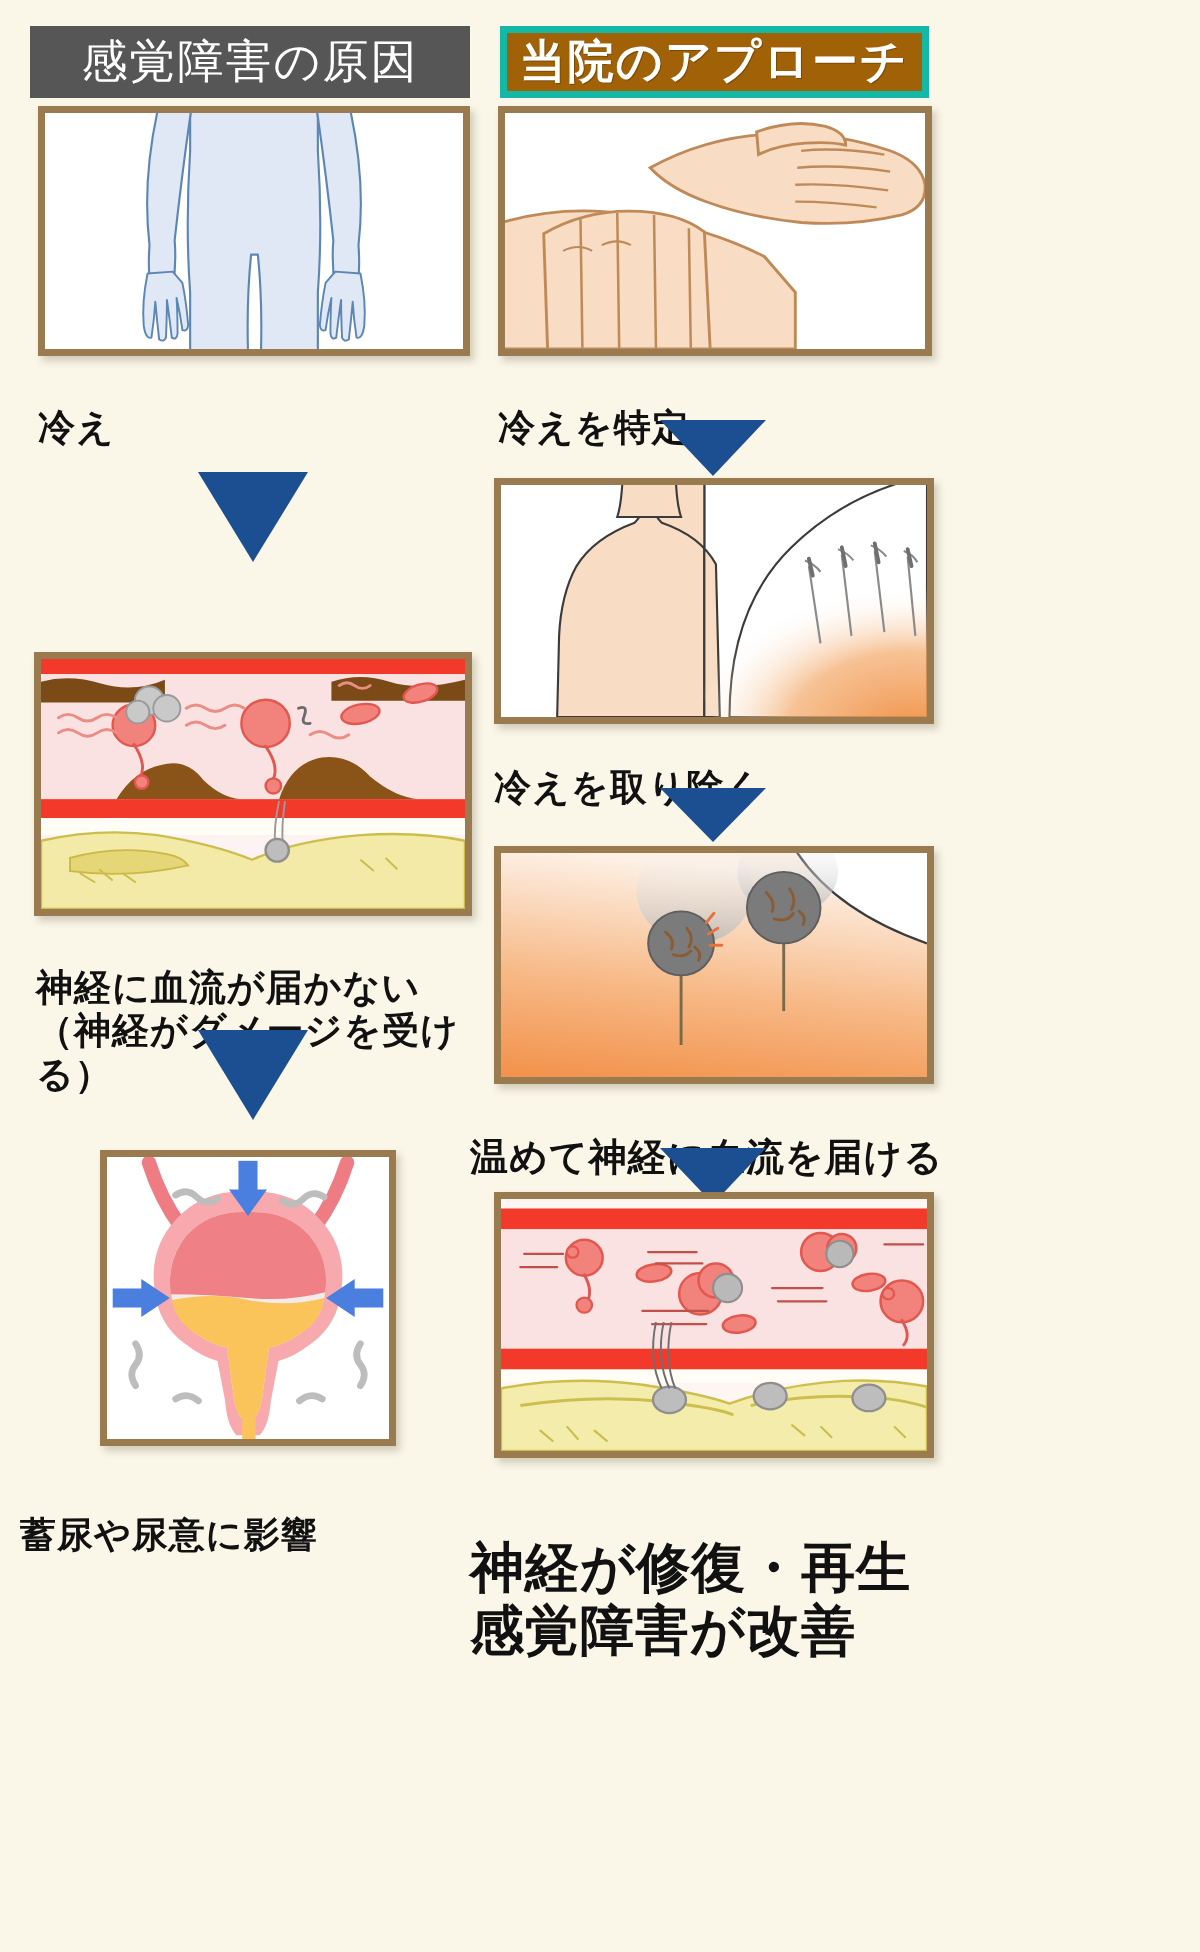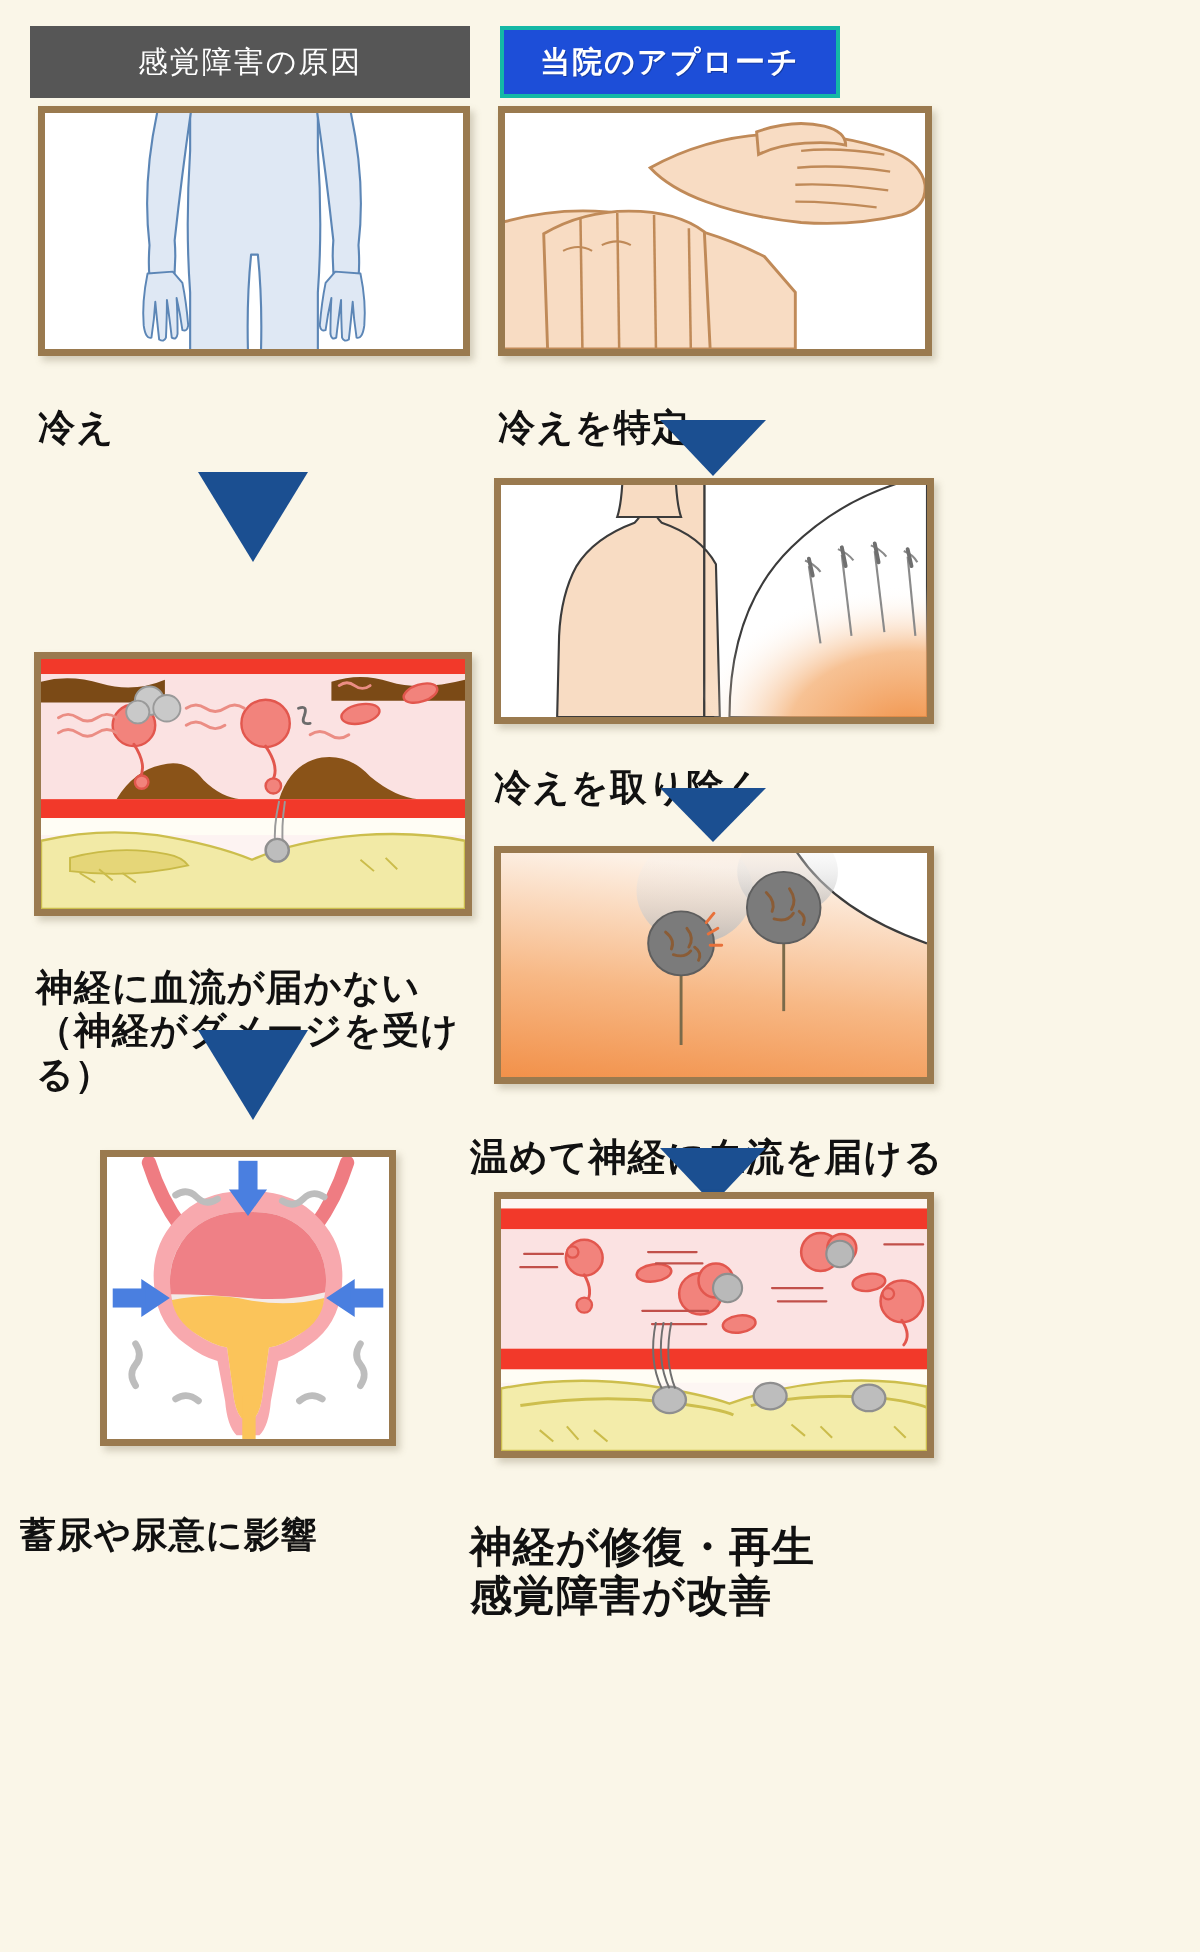--- a/index.html
+++ b/index.html
@@ -10,25 +10,25 @@
     overflow:hidden;
     position:relative;
   }
   .page{position:relative;width:1200px;height:1952px;background:#faf6e8;}
 
   
   .hdr{
     position:absolute;top:26px;height:72px;
     display:flex;align-items:center;justify-content:center;
     font-family:"Liberation Serif","DejaVu Serif",serif;
-    color:#ffffff;font-size:30px;letter-spacing:2px;
+    color:#ffffff;font-size:46px;letter-spacing:2px;
     box-sizing:border-box;
   }
   .hdr-left{left:30px;width:440px;background:#565656;}
-  .hdr-right{left:500px;width:340px;background:#1d4ed8;border:4px solid #14b8a6;
+  .hdr-right{left:500px;width:429px;background:#a16207;border:7px solid #14b8a6;
              font-weight:bold;text-shadow:1px 1px 0 rgba(0,0,0,.25);}
 
   
   .frame{
     position:absolute;
     background:#ffffff;
     border:7px solid #9a7a4f;
     box-sizing:border-box;
     box-shadow:4px 5px 7px rgba(120,110,80,.30);
     overflow:hidden;
@@ -410,18 +410,18 @@
         <path d="M40 244 l14 12 M68 240 l12 14 M96 244 l14 12 M300 238 l14 12 M330 240 l12 12 M406 240 l12 12"></path>
       </g>
 
       <g stroke="#6f6f6f" stroke-width="2" fill="none">
         <path d="M160 130 q-8 40 6 70"></path>
         <path d="M168 130 q-8 40 6 70"></path>
         <path d="M176 130 q-8 40 4 70"></path>
       </g>
     </svg>
   </div>
-  <div class="cap" style="left:470px;top:1472px;width:730px;font-size:42px;">
+  <div class="cap" style="left:470px;top:1472px;width:730px;font-size:54px;">
     <span>神経が修復・再生
 感覚障害が改善</span>
   </div>
 
 </div>
 
 </body></html>

